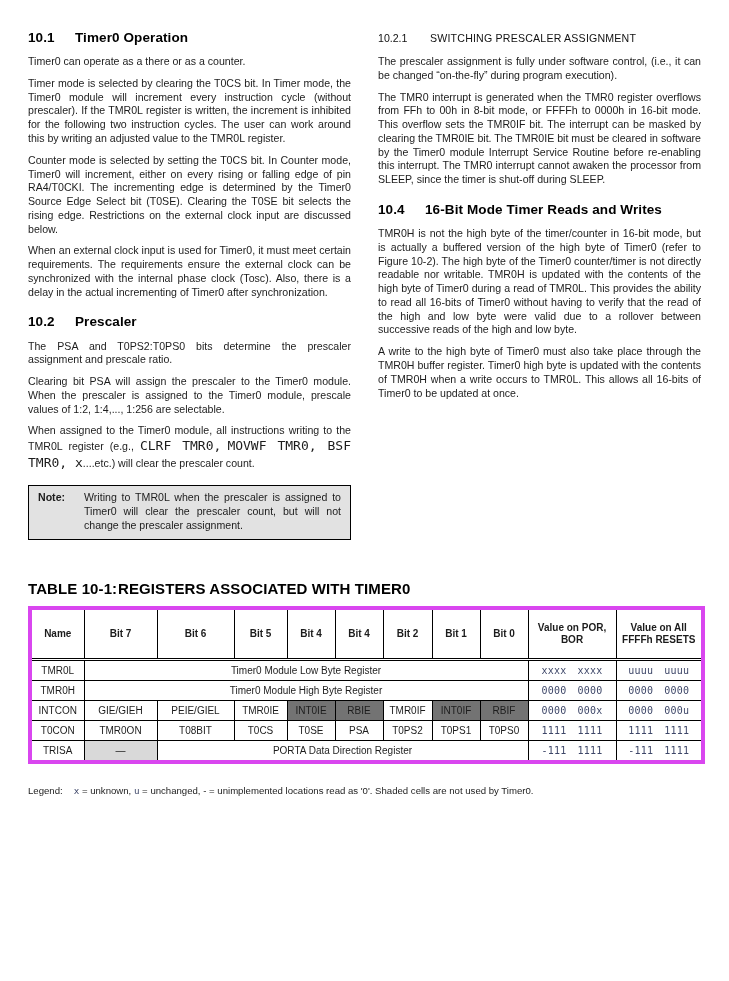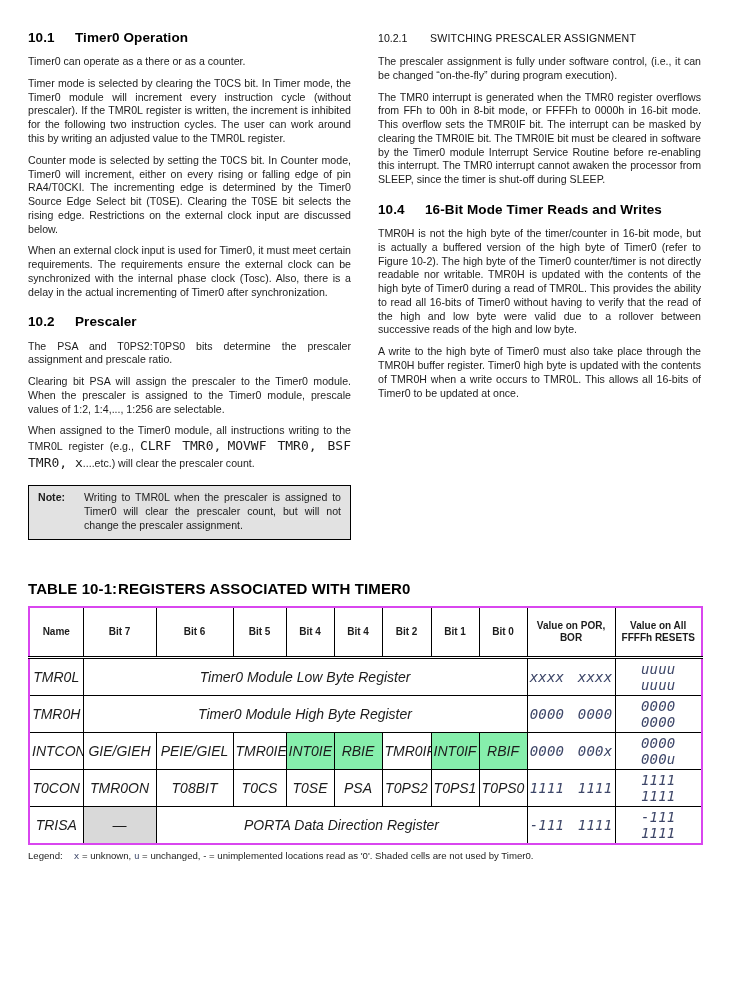--- a/index.html
+++ b/index.html
@@ -29,34 +29,34 @@
 
   .note{display:flex;border:1px solid #000;background:#e2e2e2;padding:5px 9px 7px 9px;margin-top:13px;font-size:10.6px;line-height:1.30;box-sizing:border-box;}
   .note .lbl{flex:0 0 46px;font-weight:bold;}
   .note .txt{flex:1;text-align:justify;}
 
   
   .table-block{margin-top:40px;}
   .tbl-title{font-size:15px;font-weight:bold;color:#000;margin:13px 0 9px 0;letter-spacing:.1px;}
   .tbl-title .lbl{display:inline-block;width:90px;}
 
-  table.regs{width:673px;border-collapse:collapse;table-layout:fixed;border:2px solid #d946ef;}
+  table.regs{width:673px;border-collapse:collapse;table-layout:fixed;border:4px solid #d946ef;}
   table.regs th, table.regs td{border:1px solid #000;padding:2px 2px;text-align:center;overflow:hidden;}
   table.regs thead th{
     font-size:10px;font-weight:bold;line-height:1.28;vertical-align:middle;
     height:42px;border-bottom:3px double #000;padding:3px 3px;
   }
-  table.regs tbody td{font-size:14px;height:15px;vertical-align:middle;font-style:italic;}
+  table.regs tbody td{font-size:10px;height:15px;vertical-align:middle;}
   td.name{text-align:left;padding-left:5px;}
   td.desc{text-align:left;padding-left:6px;}
   td.val{font-family:"DejaVu Sans Mono", monospace;font-size:9.4px;color:#3d4668;word-spacing:5px;letter-spacing:.2px;}
-  td.shaded{background:#86efac;}
+  td.shaded{background:#737373;}
   td.dash{background:#d9d9d9;}
 
-  .legend{font-size:9.6px;margin-top:5px;color:#1c1c1c;}
+  .legend{font-size:9.6px;margin-top:21px;color:#1c1c1c;}
   .legend > span:first-child{margin-right:11px;}
   .legend .mono{color:#3d4668;font-size:9.2px;}
 </style>
 </head>
 <body>
 
 <div class="page">
 
   <div class="columns">
 

